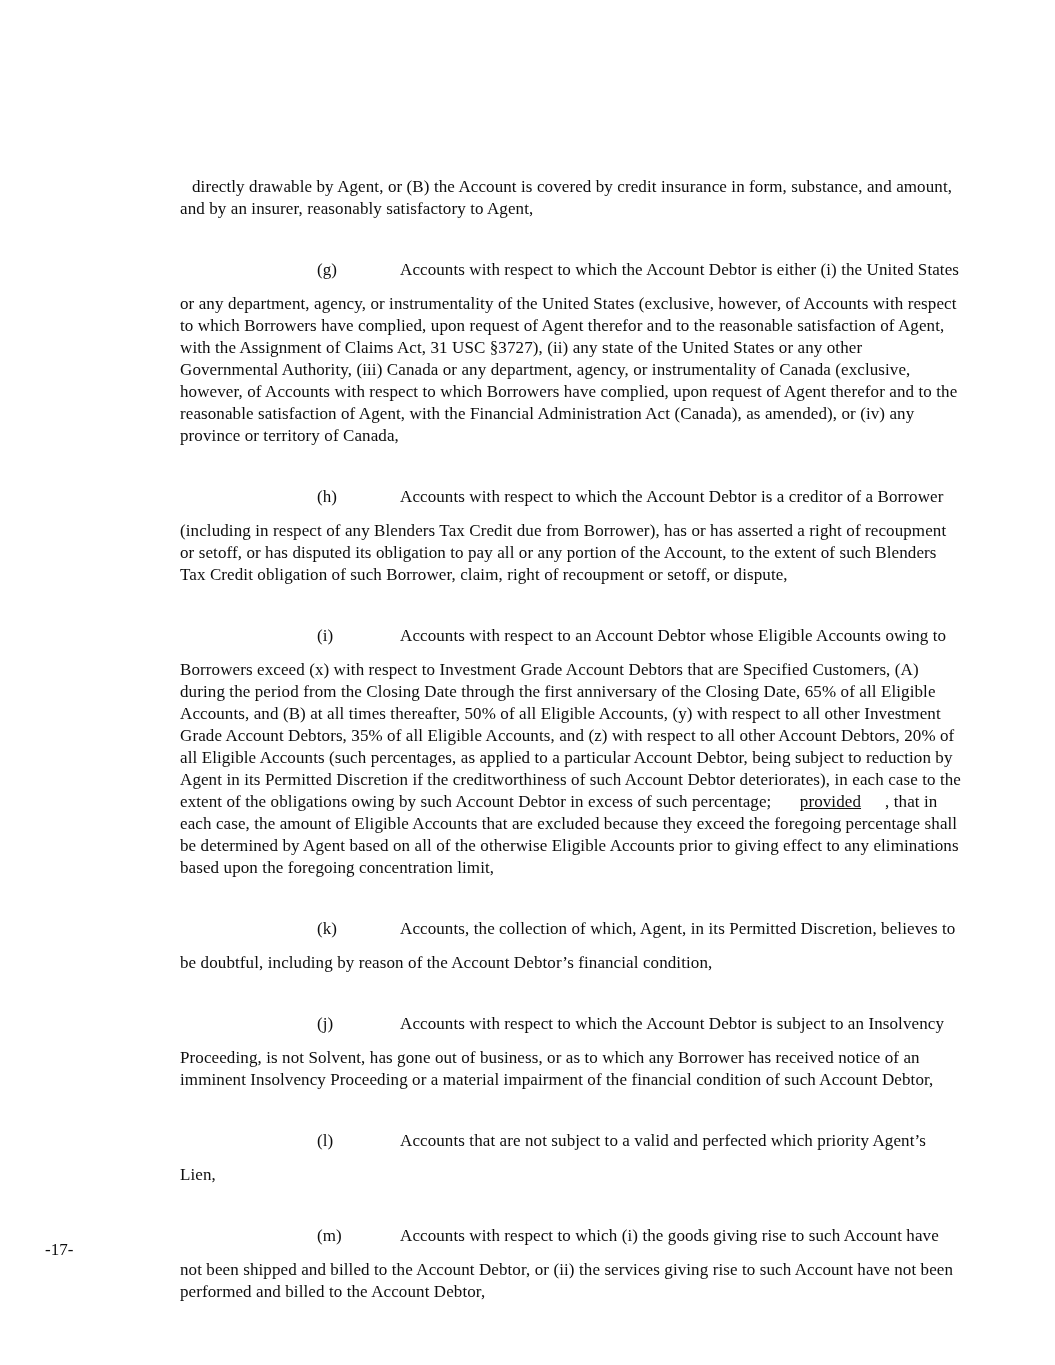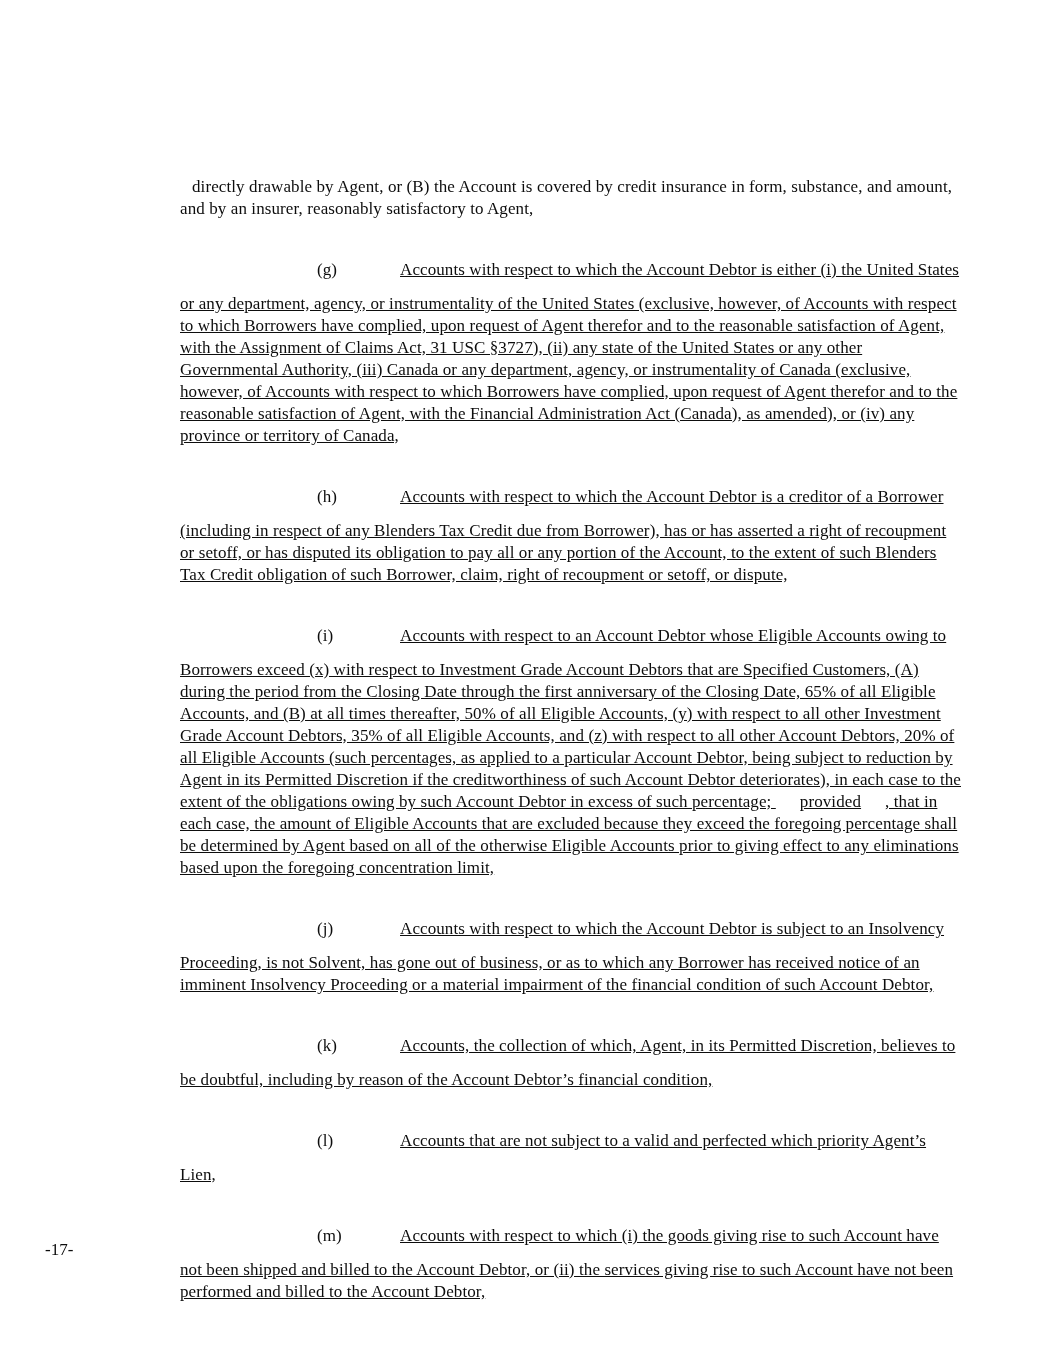--- a/index.html
+++ b/index.html
@@ -29,21 +29,20 @@
     line-height: 22px;
     text-align: left;
     letter-spacing: 0.1px;
   }
   .para {
     margin-bottom: 21px;
   }
   .para:last-child { margin-bottom: 0; }
   .para.indented {
     text-indent: 125px;
-    text-decoration: underline;
   }
   .plabel {
     display: inline-block;
     min-width: 65px;
     text-indent: 0;
   }
   .run.underline {
     text-decoration: underline;
     text-align: center;
   }
@@ -59,19 +58,19 @@
 </style>
 </head>
 <body>
 
 <div class="page">
   <div class="doc-body">
       <p class="para"><span class="run">directly drawable by Agent, or (B) the Account is covered by credit insurance in form, substance, and amount, and by an insurer, reasonably satisfactory to Agent,</span></p>
       <p class="para indented"><span class="plabel">(g)</span><span class="run">Accounts with respect to which the Account Debtor is either (i) the United States or any department, agency, or instrumentality of the United States (exclusive, however, of Accounts with respect to which Borrowers have complied, upon request of Agent therefor and to the reasonable satisfaction of Agent, with the Assignment of Claims Act, 31 USC §3727), (ii) any state of the United States or any other Governmental Authority, (iii) Canada or any department, agency, or instrumentality of Canada (exclusive, however, of Accounts with respect to which Borrowers have complied, upon request of Agent therefor and to the reasonable satisfaction of Agent, with the Financial Administration Act (Canada), as amended), or (iv) any province or territory of Canada,</span></p>
       <p class="para indented"><span class="plabel">(h)</span><span class="run">Accounts with respect to which the Account Debtor is a creditor of a Borrower (including in respect of any Blenders Tax Credit due from Borrower), has or has asserted a right of recoupment or setoff, or has disputed its obligation to pay all or any portion of the Account, to the extent of such Blenders Tax Credit obligation of such Borrower, claim, right of recoupment or setoff, or dispute,</span></p>
       <p class="para indented"><span class="plabel">(i)</span><span class="run">Accounts with respect to an Account Debtor whose Eligible Accounts owing to Borrowers exceed (x) with respect to Investment Grade Account Debtors that are Specified Customers, (A) during the period from the Closing Date through the first anniversary of the Closing Date, 65% of all Eligible Accounts, and (B) at all times thereafter, 50% of all Eligible Accounts, (y) with respect to all other Investment Grade Account Debtors, 35% of all Eligible Accounts, and (z) with respect to all other Account Debtors, 20% of all Eligible Accounts (such percentages, as applied to a particular Account Debtor, being subject to reduction by Agent in its Permitted Discretion if the creditworthiness of such Account Debtor deteriorates), in each case to the extent of the obligations owing by such Account Debtor in excess of such percentage; </span><span class="run underline">provided</span><span class="run">, that in each case, the amount of Eligible Accounts that are excluded because they exceed the foregoing percentage shall be determined by Agent based on all of the otherwise Eligible Accounts prior to giving effect to any eliminations based upon the foregoing concentration limit,</span></p>
+      <p class="para indented"><span class="plabel">(k)</span><span class="run">Accounts, the collection of which, Agent, in its Permitted Discretion, believes to be doubtful, including by reason of the Account Debtor’s financial condition,</span></p>
       <p class="para indented"><span class="plabel">(j)</span><span class="run">Accounts with respect to which the Account Debtor is subject to an Insolvency Proceeding, is not Solvent, has gone out of business, or as to which any Borrower has received notice of an imminent Insolvency Proceeding or a material impairment of the financial condition of such Account Debtor,</span></p>
-      <p class="para indented"><span class="plabel">(k)</span><span class="run">Accounts, the collection of which, Agent, in its Permitted Discretion, believes to be doubtful, including by reason of the Account Debtor’s financial condition,</span></p>
       <p class="para indented"><span class="plabel">(l)</span><span class="run">Accounts that are not subject to a valid and perfected which priority Agent’s Lien,</span></p>
       <p class="para indented"><span class="plabel">(m)</span><span class="run">Accounts with respect to which (i) the goods giving rise to such Account have not been shipped and billed to the Account Debtor, or (ii) the services giving rise to such Account have not been performed and billed to the Account Debtor,</span></p>
     </div>
   <div class="page-number">-17-</div>
 </div>
 
 </body></html>

